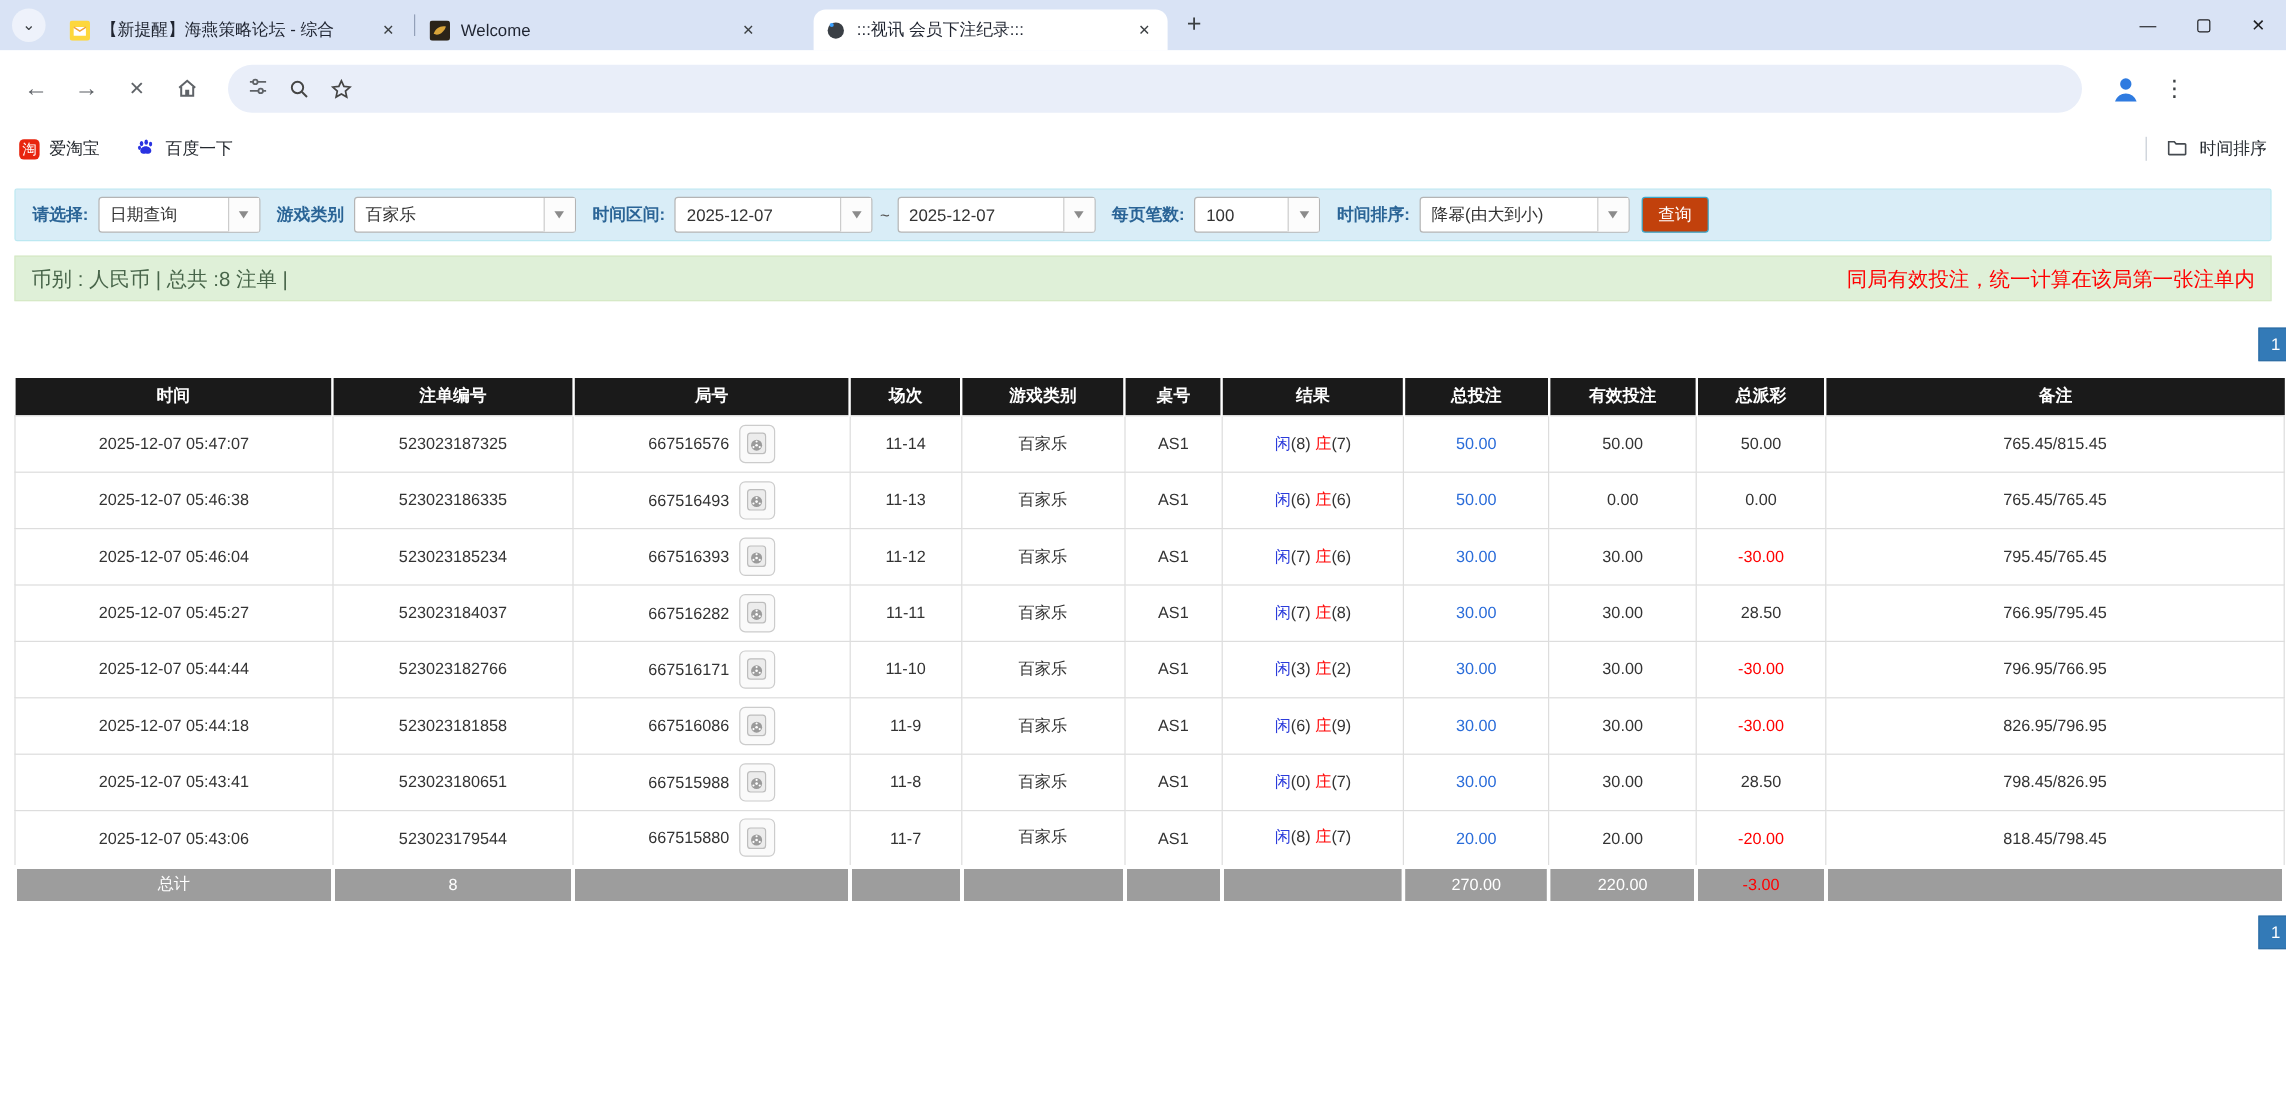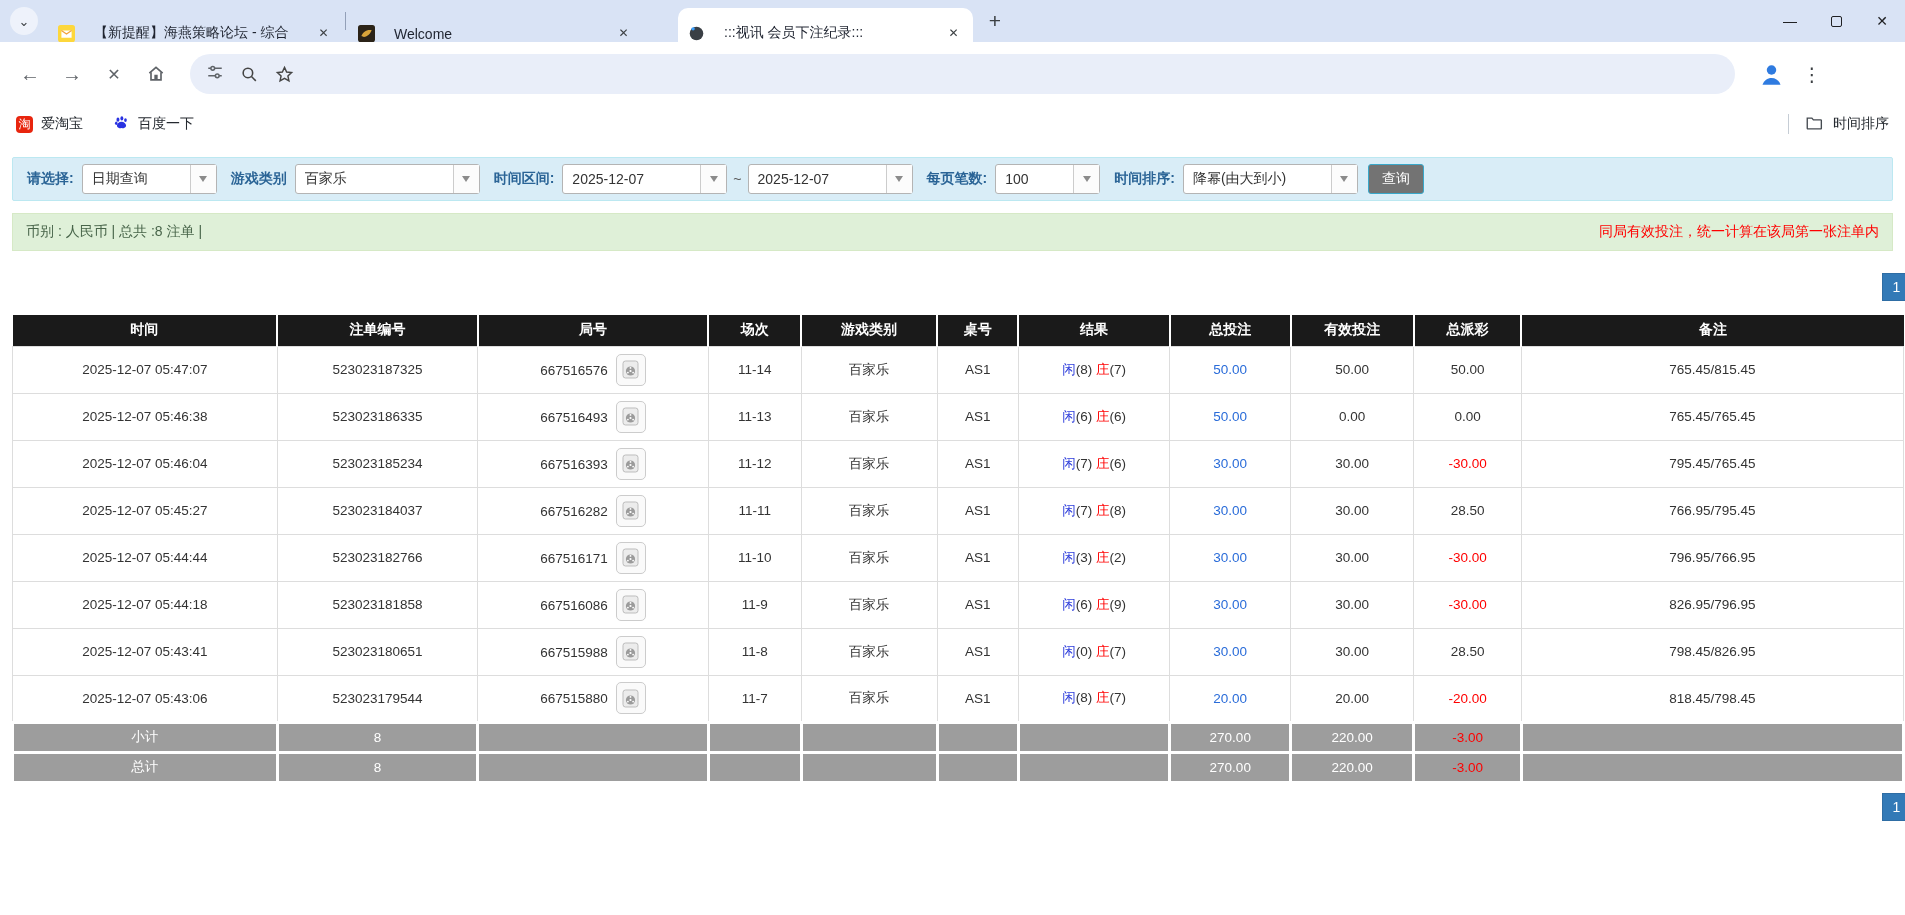--- a/index.html
+++ b/index.html
@@ -4,21 +4,21 @@
 <style>
   * { margin:0; padding:0; box-sizing:border-box; }
   html,body { width:1905px; height:915px; overflow:hidden; background:#fff;
     font-family:"Liberation Sans","DejaVu Sans",sans-serif; }
 
   
   .tabstrip { height:42px; background:#d9e3f5; display:flex; align-items:center; padding-left:10px; }
   .tab-search-btn { width:28px; height:28px; border-radius:14px; background:rgba(255,255,255,.55);
     display:flex; align-items:center; justify-content:center; color:#3c4043; font-size:13px; cursor:pointer; margin-right:10px;}
   .tabs { display:flex; align-items:flex-end; height:42px; }
-  .tab { width:295px; height:34px; display:flex; align-items:flex-end; padding:0 10px; gap:19px;
+  .tab { width:295px; height:34px; display:flex; align-items:center; padding:0 10px; gap:9px;
     font-size:14px; color:#1f2430; border-radius:10px 10px 0 0; cursor:pointer; }
   .tab.active { background:#fff;margin-left:35px; }
   .tab .title { flex:1; white-space:nowrap; overflow:hidden; }
   .tab .close { width:19px; height:19px; border-radius:50%; display:flex; align-items:center;
     justify-content:center; font-size:12px; color:#3c4043; flex:0 0 auto; }
   .fav { width:17px; height:17px; flex:0 0 auto; display:flex; align-items:center; justify-content:center; }
   .tabsep { width:1px; height:18px; background:#93a0b8; align-self:center; margin:0 2px; }
   .newtab-btn { width:28px; height:28px; display:flex; align-items:center; justify-content:center;
     font-size:21px; color:#3c4043; margin-left:8px; cursor:pointer; }
   .wincontrols { margin-left:auto; display:flex; height:42px; }
@@ -54,25 +54,25 @@
   .flabel { color:#2a6496; font-weight:bold; font-size:14px; margin:0 8px 0 14px; white-space:nowrap; }
   .flabel:first-child { margin-left:0; }
   .fselect { height:30px; background:#fff; border:1px solid #b4b4b4; border-radius:3px;
     display:flex; align-items:center; font-size:14px; color:#333; cursor:pointer; }
   .fselect .val { padding:0 9px; flex:1; white-space:nowrap; overflow:hidden; }
   .fselect .arrow { width:26px; height:100%; border-left:1px solid #ccc; display:flex;
     align-items:center; justify-content:center; background:#fcfcfc; }
   .tri { width:0; height:0; border-left:4.5px solid transparent; border-right:4.5px solid transparent;
     border-top:6px solid #8b8b8b; }
   .tilde { color:#555; font-size:14px; margin:0 6px; }
-  .search-btn { height:30px; padding:0 13px; margin-left:10px; background:#737373; border:1px solid #39a8ca;
+  .search-btn { height:30px; padding:0 13px; margin-left:10px; background:#c2410c; border:1px solid #39a8ca;
     border-radius:3px; color:#fff; font-size:14px; cursor:pointer; }
 
   .statusbar { margin:12px 12px 0 12px; height:38px; background:#dff0d8; border:1px solid #d6e9c6;
-    display:flex; align-items:center; justify-content:space-between; padding:0 13px; font-size:14px; }
+    display:flex; align-items:center; justify-content:space-between; padding:0 13px; font-size:17px; }
   .status-left { color:#48654a; }
   .status-right { color:#ff0000; }
 
   .pager { position:relative; height:28px; margin-top:22px; }
   .pager.bottom { margin-top:9px; }
   .pagebox { position:absolute; right:-6px; top:0; min-width:29px; height:28px; background:#337ab7;
     border:1px solid #2e6da4; color:#fff; font-size:14px; display:flex; align-items:center;
     justify-content:center; cursor:pointer; }
 
   table { width:calc(100% - 11px); margin:14px 0 0 11px; border-collapse:collapse; table-layout:fixed; }
@@ -470,33 +470,20 @@
           <td>11-7</td>
           <td>百家乐</td>
           <td>AS1</td>
           <td><span class="pl">闲</span><span class="sc">(8)</span> <span class="bk">庄</span><span class="sc">(7)</span></td>
           <td><span class="link">20.00</span></td>
           <td>20.00</td>
           <td><span class="neg">-20.00</span></td>
           <td>818.45/798.45</td>
         </tr>
         <tr class="summary">
-          <td>小计</td>
-          <td>8</td>
-          <td></td>
-          <td></td>
-          <td></td>
-          <td></td>
-          <td></td>
-          <td>270.00</td>
-          <td>220.00</td>
-          <td><span class="neg">-3.00</span></td>
-          <td></td>
-        </tr>
-        <tr class="summary">
           <td>总计</td>
           <td>8</td>
           <td></td>
           <td></td>
           <td></td>
           <td></td>
           <td></td>
           <td>270.00</td>
           <td>220.00</td>
           <td><span class="neg">-3.00</span></td>

